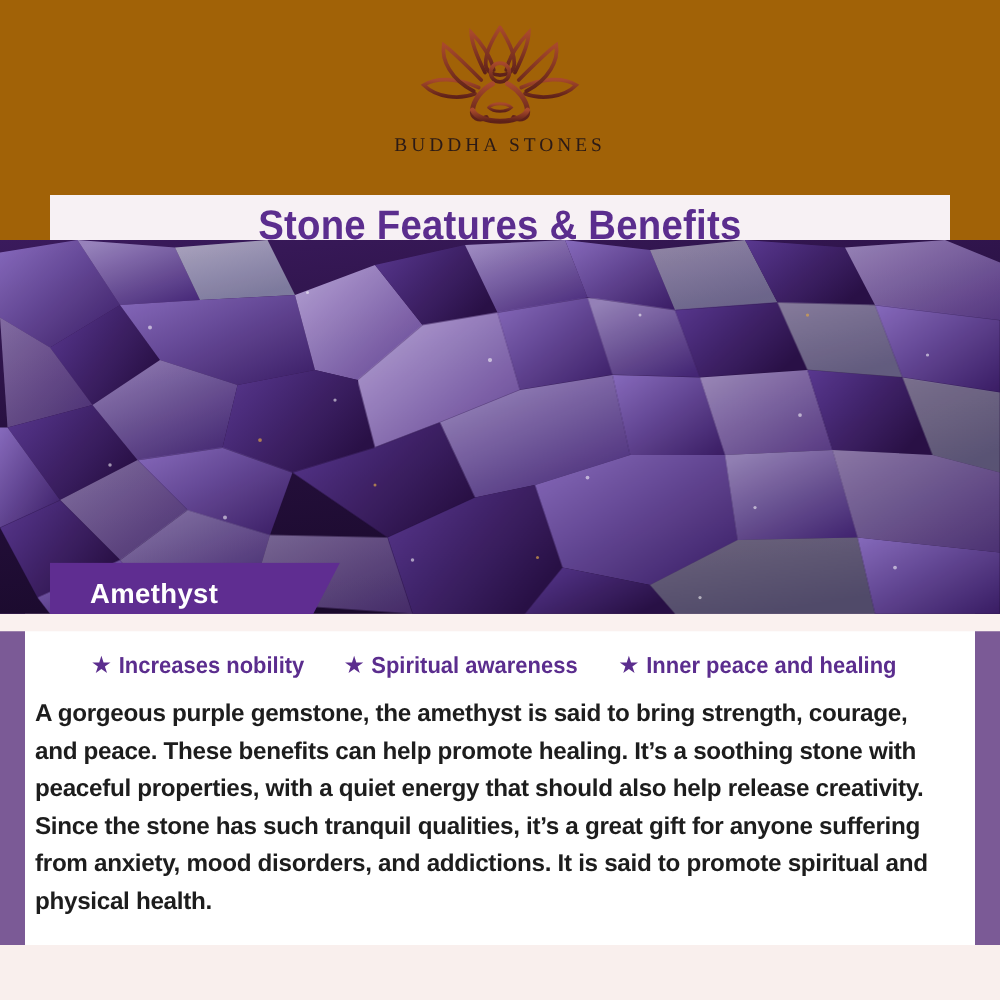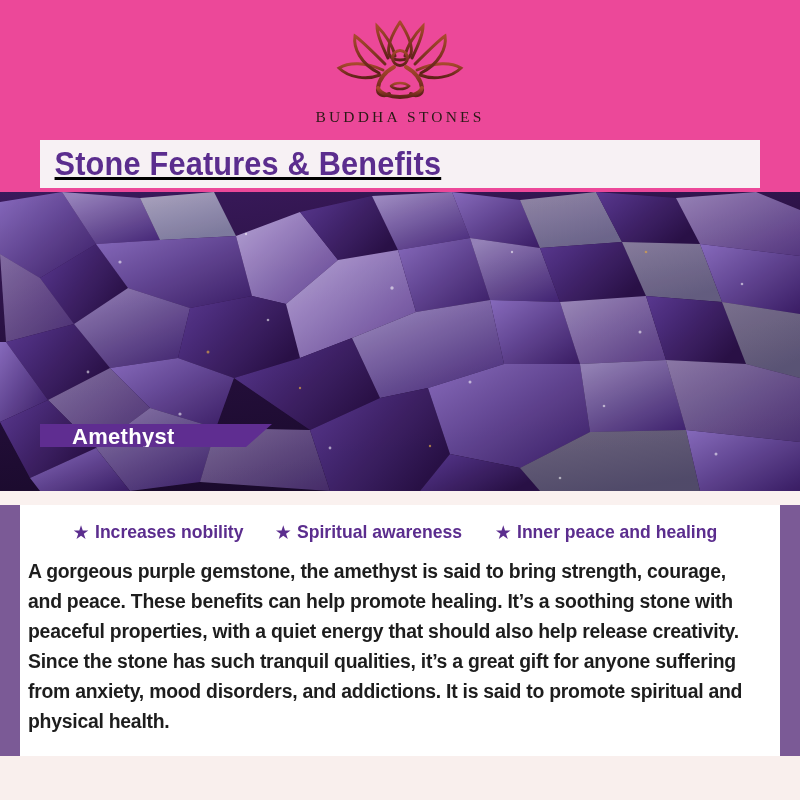--- a/index.html
+++ b/index.html
@@ -59,21 +59,21 @@
     clip-path: polygon(0 0, calc(100% - 42px) 0, 100% 100%, 0 100%);
   }
 
   
   .header {
     position: absolute;
     top: 0;
     left: 0;
     width: 800px;
     height: 192px;
-    background: #ec4899;
+    background: #a16207;
   }
 
   .logo-wrap {
     position: absolute;
     top: 18px;
     left: 0;
     width: 800px;
     text-align: center;
   }
   .logo-mark {
@@ -88,27 +88,27 @@
     font-family: "Liberation Serif", serif;
     font-size: 15.5px;
     letter-spacing: 3.2px;
     color: #2b1a16;
     font-weight: 400;
   }
 
   .title-band {
     position: absolute;
     left: 40px;
-    top: 140px;
+    top: 156px;
     width: 720px;
     height: 48px;
     background: #f7f1f4;
     display: flex;
     align-items: center;
-    text-decoration: underline;
+    justify-content: center;
   }
   .title-text {
     font-family: "Liberation Sans Narrow", "Liberation Sans", sans-serif;
     font-size: 33px;
     font-weight: 700;
     color: #5b2d8e;
     letter-spacing: 0.2px;
     transform: scaleX(0.93);
     white-space: nowrap;
   }
@@ -122,26 +122,27 @@
     height: 299px;
     overflow: hidden;
     background: #2a1242;
   }
   .photo svg { display: block; width: 800px; height: 299px; }
 
   
   .stone-banner {
     position: absolute;
     left: 40px;
-    top: 424px;
+    top: 450px;
     width: 232px;
-    height: 23px;
+    height: 50px;
     background: #5f2d91;
     clip-path: polygon(0 0, 100% 0, calc(100% - 26px) 100%, 0 100%);
     display: flex;
+    align-items: center;
   }
   .stone-banner-text {
     margin-left: 32px;
     color: #ffffff;
     font-size: 22px;
     font-weight: 700;
     letter-spacing: 0.3px;
     font-family: "Liberation Sans", sans-serif;
   }
 

